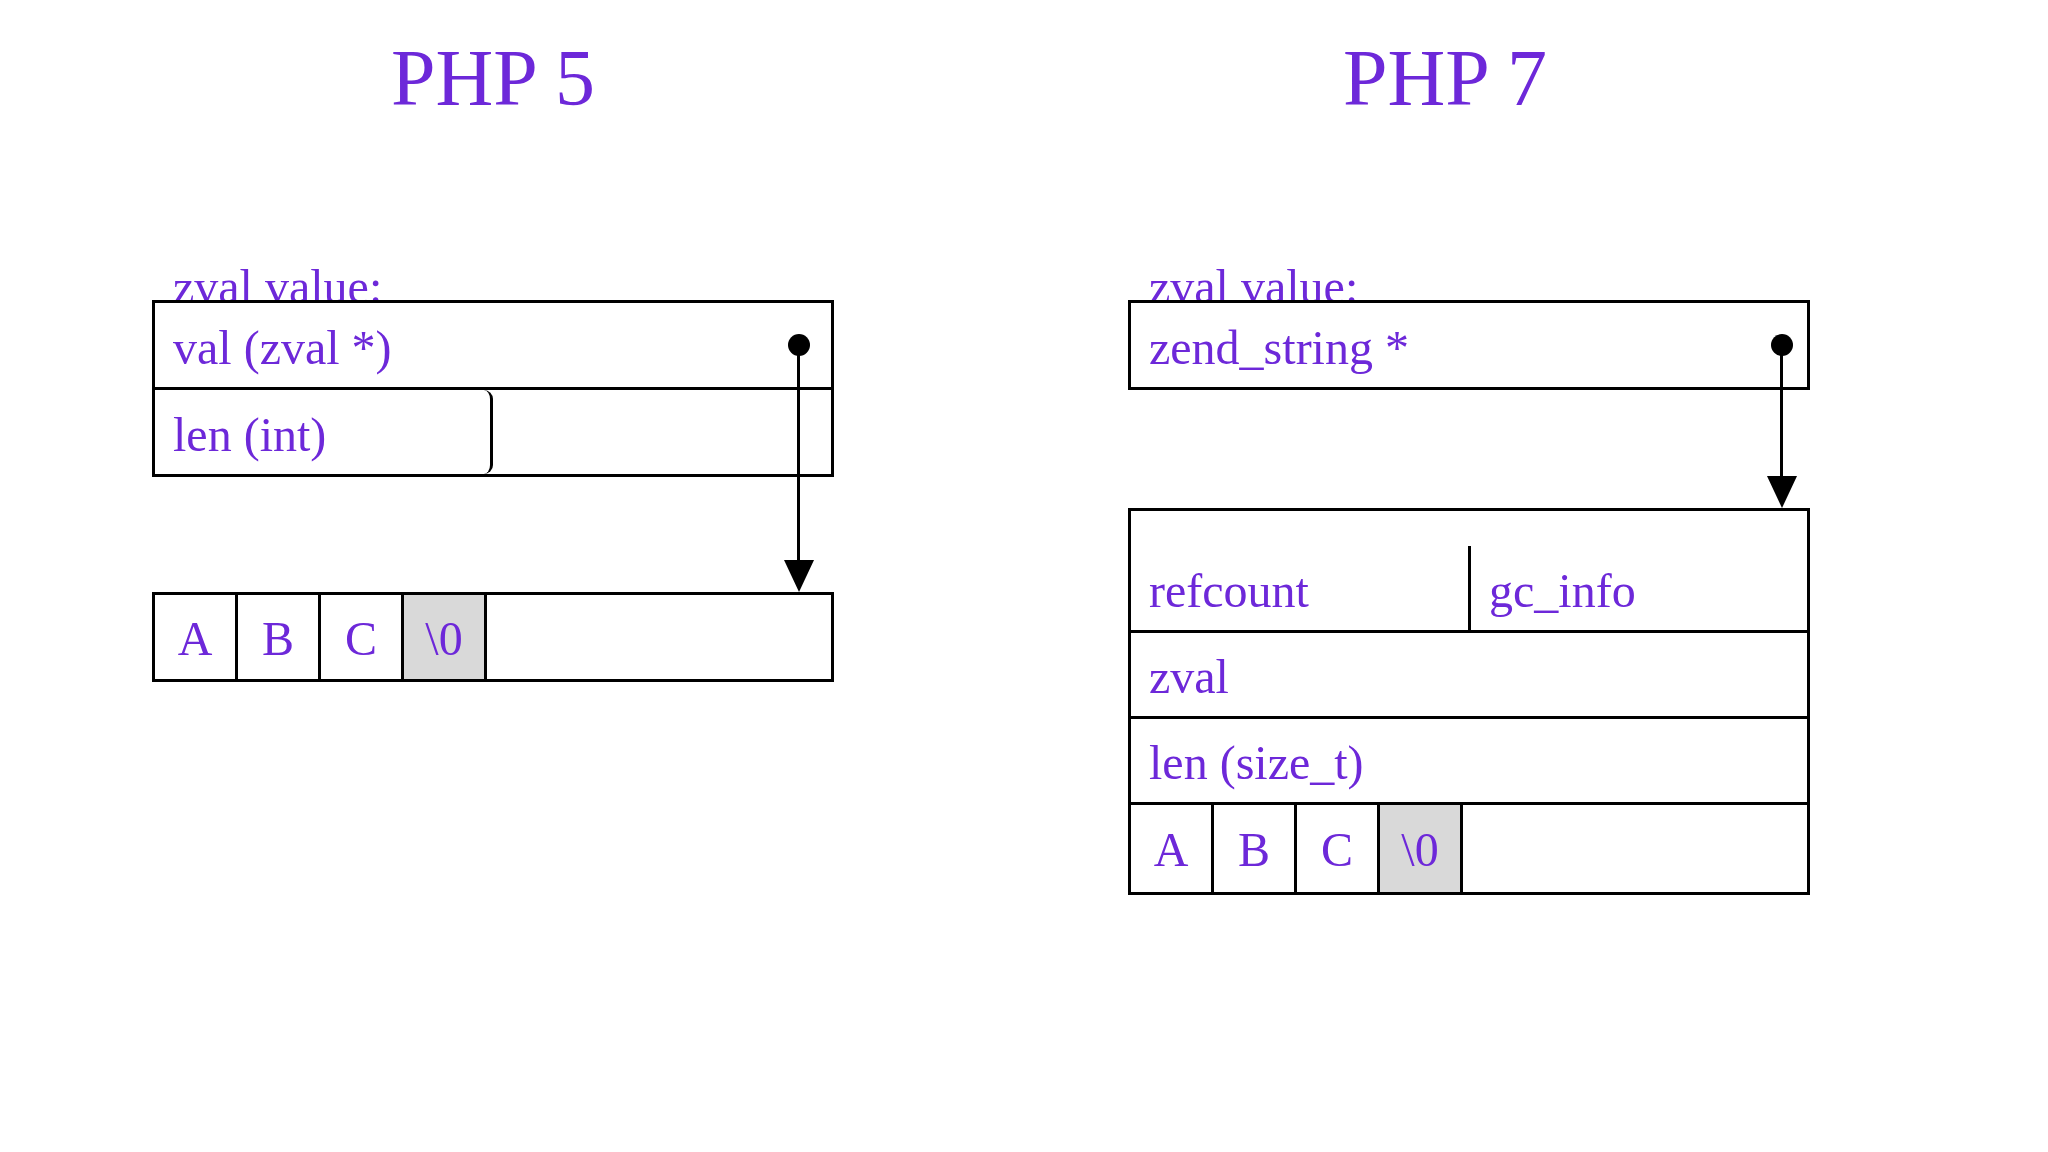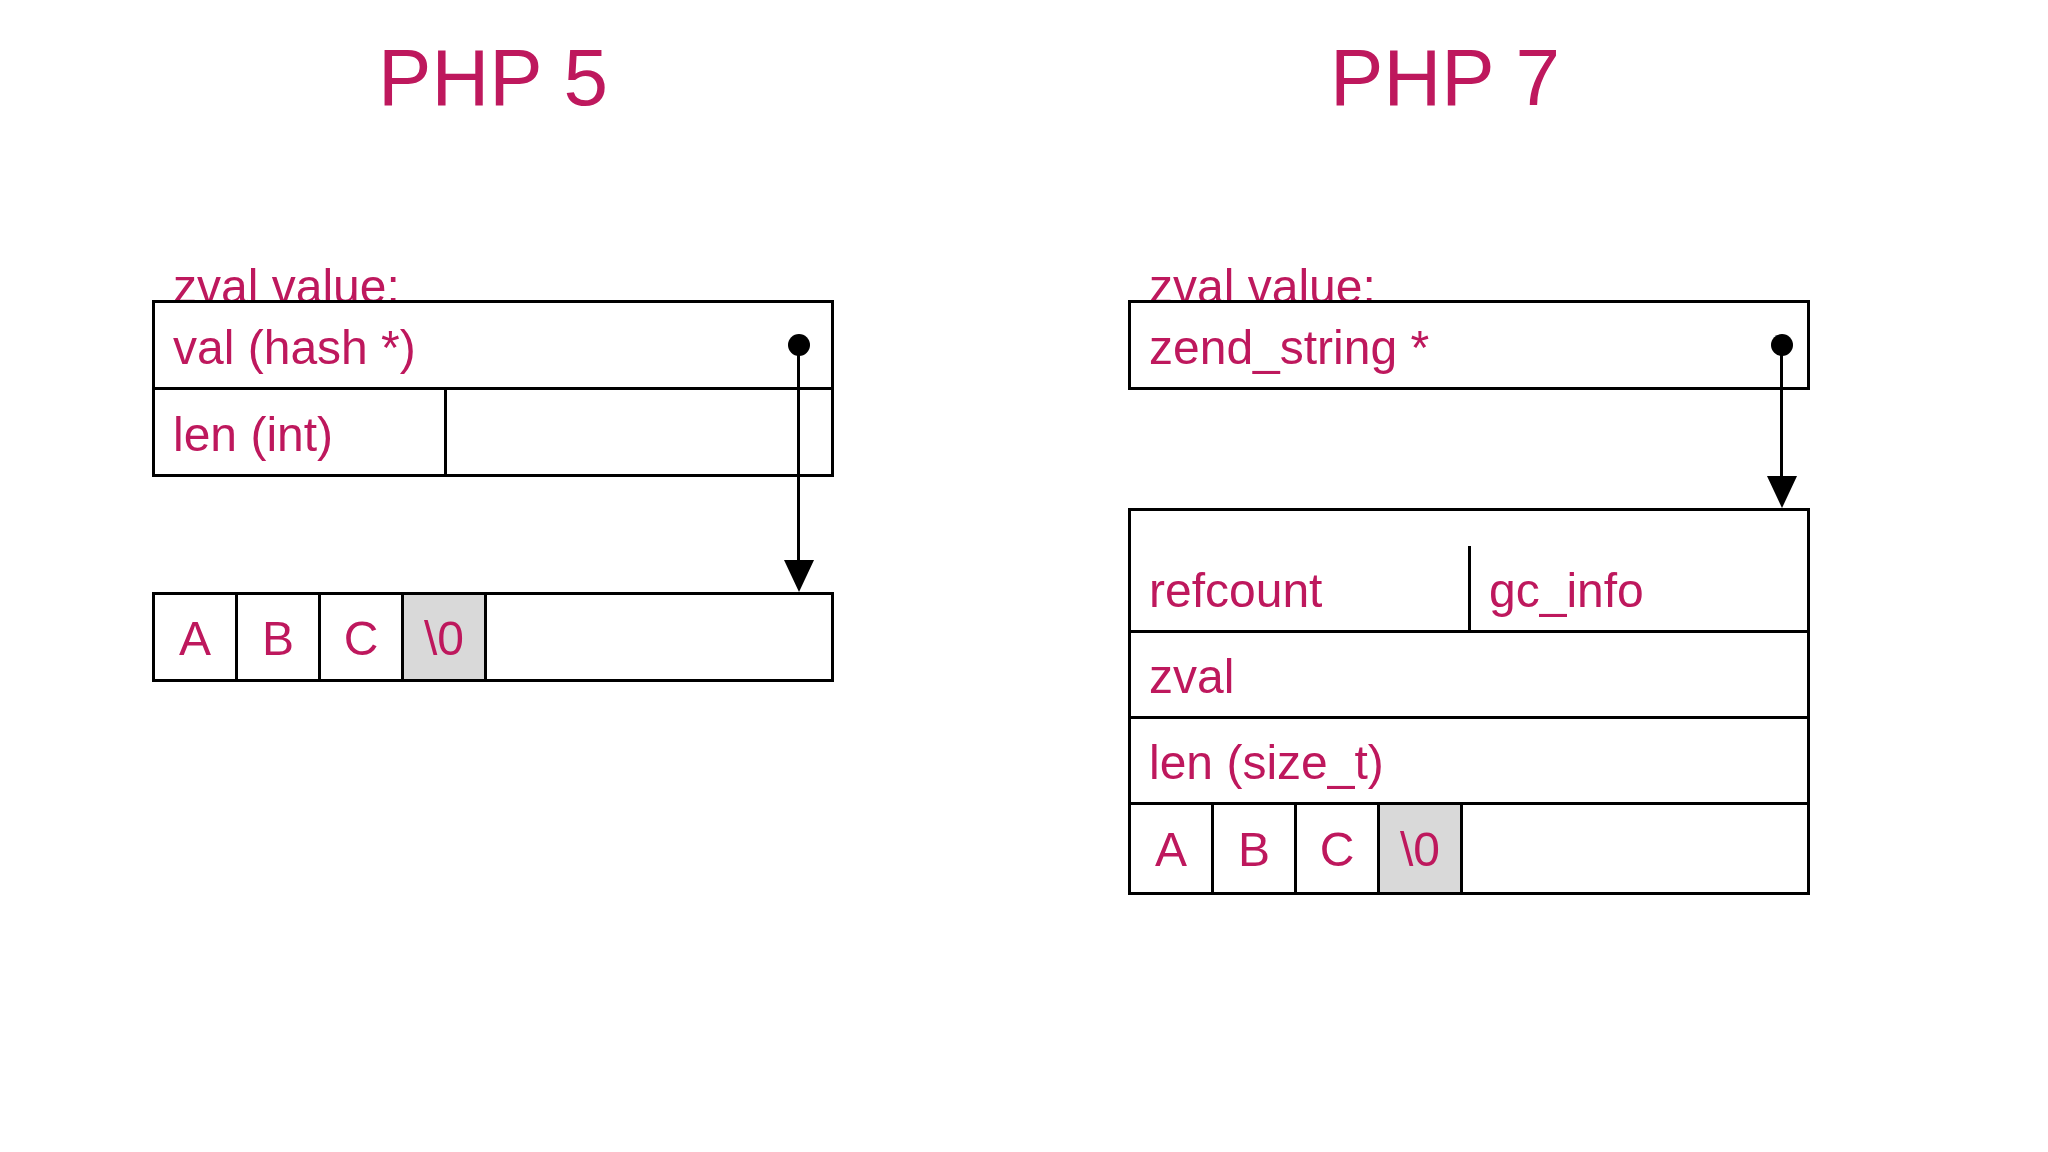--- a/index.html
+++ b/index.html
@@ -5,22 +5,22 @@
   html, body {
     margin: 0;
     padding: 0;
     background: #ffffff;
   }
   .canvas {
     position: relative;
     width: 2048px;
     height: 1152px;
     background: #ffffff;
-    font-family: Liberation Sans, sans-serif;
-    color: #be185d;
+    font-family: Liberation Serif, serif;
+    color: #6d28d9;
     overflow: hidden;
   }
   .title {
     position: absolute;
     top: 30px;
     width: 682px;
     font-size: 80px;
     line-height: 1.2;
     text-align: center;
     white-space: nowrap;
@@ -102,25 +102,25 @@
 <body>
 
 <div class="canvas">
 
   <div class="title" style="left:152px;">PHP 5</div>
 
   <div class="zval-label" style="left:173px;">zval value:</div>
 
   <div class="tbl" style="left:152px; top:300px; width:682px;">
     <div class="row divider" style="height:84px;">
-      <div class="field-text">val (hash *)</div>
+      <div class="field-text">val (zval *)</div>
       <span class="pointer-dot" style="right:21px;"></span>
     </div>
     <div class="row" style="height:84px;">
-      <div class="field-text cell-divider-right" style="width:292px;">len (int)</div>
+      <div class="field-text cell-divider-right" style="width:338px;border-radius:9px;">len (int)</div>
       <div class="grow"></div>
     </div>
   </div>
 
   <div class="arrow-line" style="left:797px; top:352px; height:210px;"></div>
   <div class="arrowhead" style="left:784px; top:560px;"></div>
 
   <div class="tbl" style="left:152px; top:592px; width:682px; height:90px; display:flex;">
     <div class="char-cell cell-divider-right">A</div>
     <div class="char-cell cell-divider-right">B</div>

